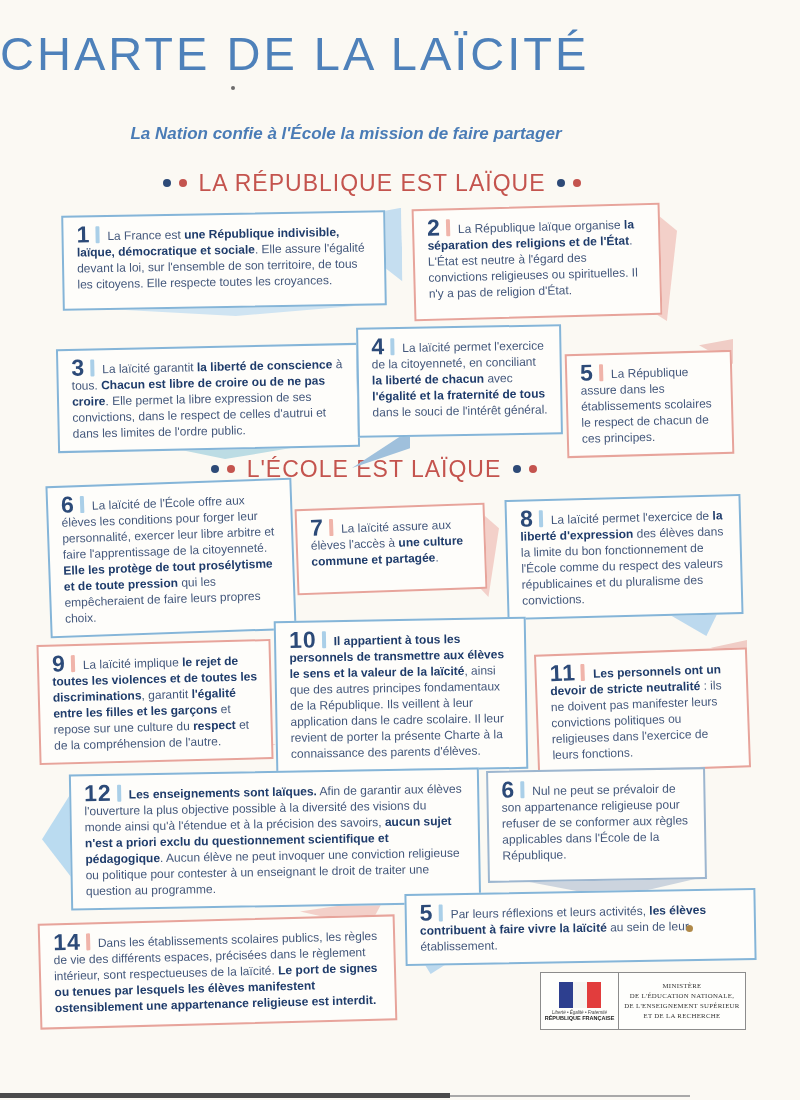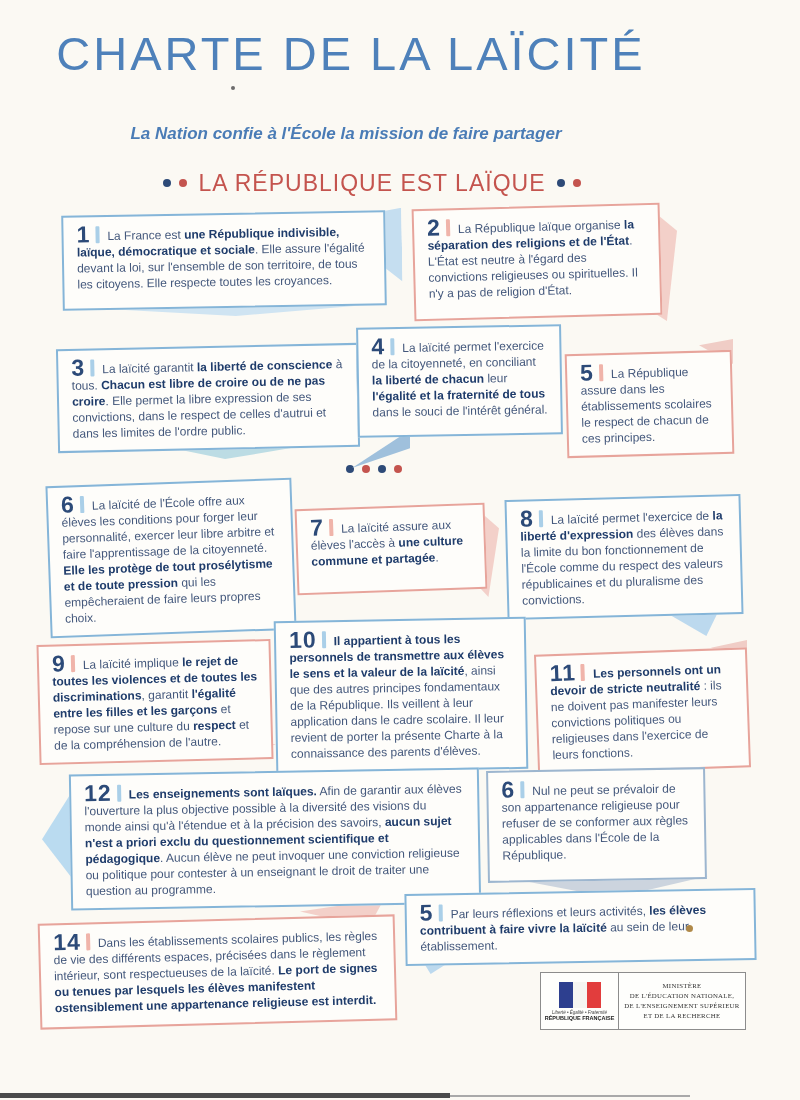--- a/index.html
+++ b/index.html
@@ -1,20 +1,20 @@
 <!DOCTYPE html>
 <html><head>
 <meta charset="utf-8">
 <style>
   html,body{margin:0;padding:0;}
   body{font-family:"Liberation Sans",sans-serif;}
   #poster{position:relative;width:800px;height:1100px;background:#fbf9f3;overflow:hidden;}
 
   
-  .title{position:absolute;left:0;width:702px;text-align:center;color:#4e81ba;
+  .title{position:absolute;left:0;width:702px;text-align:left;color:#4e81ba;
          font-weight:400;letter-spacing:3px;font-size:47px;}
   #title1{top:26px;}
   #title2{top:78px;}
   .subtitle{position:absolute;left:0;width:692px;text-align:center;color:#4a7cb6;
             font-style:italic;font-weight:700;font-size:17px;}
   #sub1{top:124px;}
   #sub2{top:146px;}
 
   .section-heading{position:absolute;width:800px;text-align:center;color:#c4544e;
                    font-size:23px;letter-spacing:1px;font-weight:400;}
@@ -99,21 +99,21 @@
 <div id="poster">
 
   <div class="title" id="title1">CHARTE DE LA LAÏCITÉ</div>
   <div class="subtitle" id="sub1">La Nation confie à l'École la mission de faire partager</div>
 
   <div class="section-heading" id="heading-republique">
     <span class="dot navy"></span><span class="dot red"></span><span class="heading-text">LA RÉPUBLIQUE EST LAÏQUE</span><span class="dot navy"></span><span class="dot red"></span>
   </div>
 
   <div class="section-heading" id="heading-ecole">
-    <span class="dot navy"></span><span class="dot red"></span><span class="dot navy"></span><span class="dot red"></span>
+    <span class="dot navy"></span><span class="dot red"></span><span class="heading-text">L'ÉCOLE EST LAÏQUE</span><span class="dot navy"></span><span class="dot red"></span>
   </div>
 
   <div class="fold" id="f1r"></div>
   <div class="fold" id="f1b"></div>
   <div class="fold" id="f2r"></div>
   <div class="fold" id="f3b"></div>
   <div class="fold" id="f4b"></div>
   <div class="fold" id="f5t"></div>
   <div class="fold" id="f6b"></div>
   <div class="fold" id="f7r"></div>
@@ -128,21 +128,21 @@
   <div class="card blue" id="art1">
     <p class="txt"><span class="num">1</span><span class="bar blue"></span><span><span>La France est </span><span class="b">une République indivisible, laïque, démocratique et sociale</span><span>. Elle assure l'égalité devant la loi, sur l'ensemble de son territoire, de tous les citoyens. Elle respecte toutes les croyances.</span></span></p>
   </div>
   <div class="card red" id="art2">
     <p class="txt"><span class="num">2</span><span class="bar red"></span><span><span>La République laïque organise </span><span class="b">la séparation des religions et de l'État</span><span>. L'État est neutre à l'égard des convictions religieuses ou spirituelles. Il n'y a pas de religion d'État.</span></span></p>
   </div>
   <div class="card blue" id="art3">
     <p class="txt"><span class="num">3</span><span class="bar blue"></span><span><span>La laïcité garantit </span><span class="b">la liberté de conscience</span><span> à tous. </span><span class="b">Chacun est libre de croire ou de ne pas croire</span><span>. Elle permet la libre expression de ses convictions, dans le respect de celles d'autrui et dans les limites de l'ordre public.</span></span></p>
   </div>
   <div class="card blue" id="art4">
-    <p class="txt"><span class="num">4</span><span class="bar blue"></span><span><span>La laïcité permet l'exercice de la citoyenneté, en conciliant </span><span class="b">la liberté de chacun</span><span> leur </span><span class="b">l'égalité et la fraternité de tous</span><span> dans le souci de l'intérêt général.</span></span></p>
+    <p class="txt"><span class="num">4</span><span class="bar blue"></span><span><span>La laïcité permet l'exercice de la citoyenneté, en conciliant </span><span class="b">la liberté de chacun</span><span> avec </span><span class="b">l'égalité et la fraternité de tous</span><span> dans le souci de l'intérêt général.</span></span></p>
   </div>
   <div class="card red" id="art5">
     <p class="txt"><span class="num">5</span><span class="bar red"></span><span><span>La République assure dans les établissements scolaires le respect de chacun de ces principes.</span></span></p>
   </div>
   <div class="card blue" id="art6">
     <p class="txt"><span class="num">6</span><span class="bar blue"></span><span><span>La laïcité de l'École offre aux élèves les conditions pour forger leur personnalité, exercer leur libre arbitre et faire l'apprentissage de la citoyenneté. </span><span class="b">Elle les protège de tout prosélytisme et de toute pression</span><span> qui les empêcheraient de faire leurs propres choix.</span></span></p>
   </div>
   <div class="card red" id="art7">
     <p class="txt"><span class="num">7</span><span class="bar red"></span><span><span>La laïcité assure aux élèves l'accès à </span><span class="b">une culture commune et partagée</span><span>.</span></span></p>
   </div>

